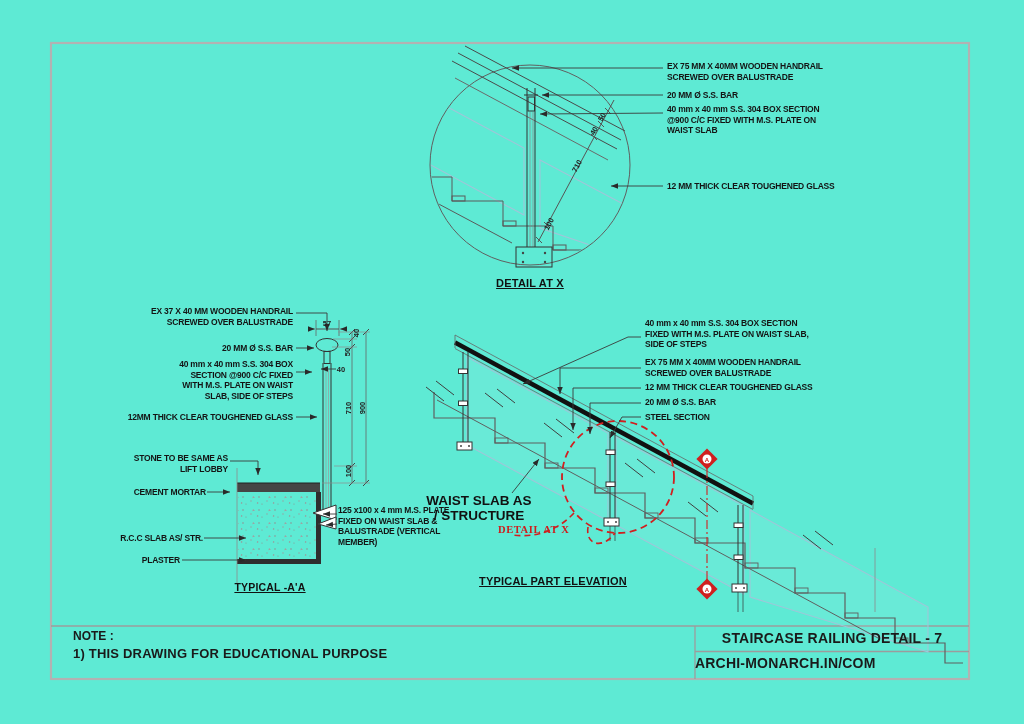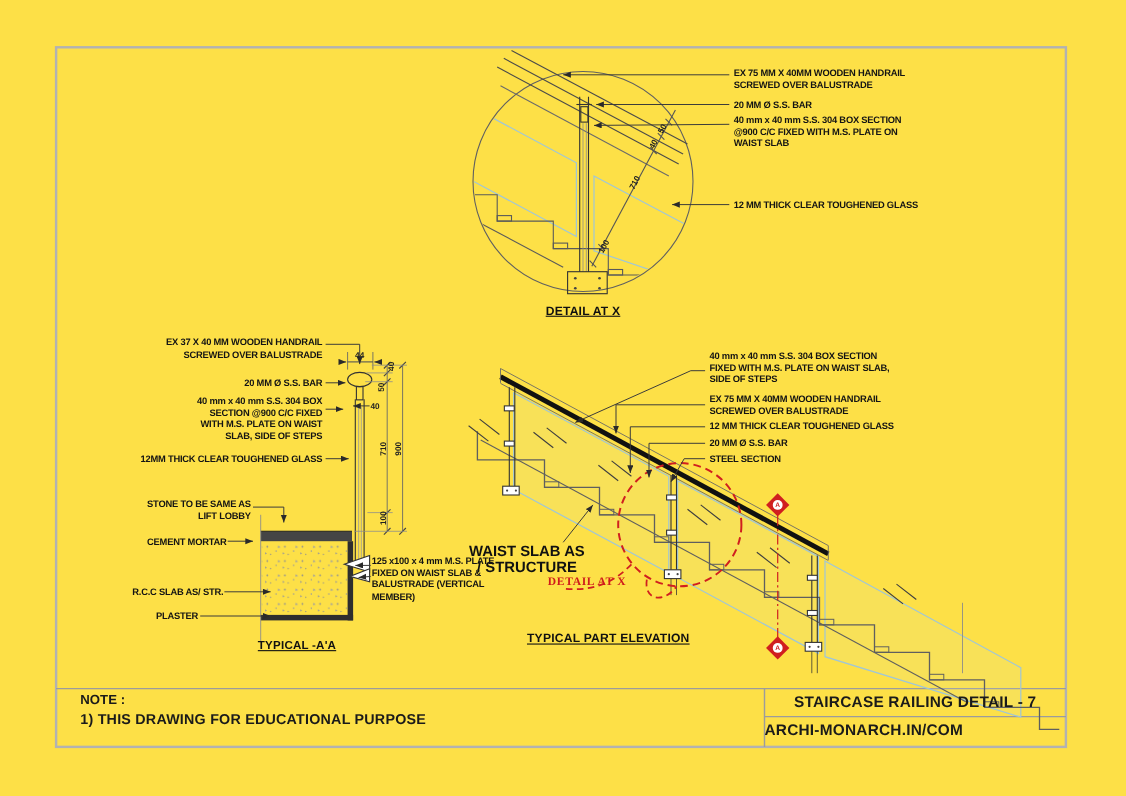--- a/index.html
+++ b/index.html
@@ -1,16 +1,16 @@
 <!DOCTYPE html>
 <html><head>
 <meta charset="utf-8">
 <style>
   html,body{margin:0;padding:0;background:#fff;}
-  #sheet{position:relative;width:1024px;height:724px;background:#fde047;overflow:hidden;
+  #sheet{position:relative;width:1024px;height:724px;background:#5eead4;overflow:hidden;
          font-family:"Liberation Sans",sans-serif;color:#1a1a1a;}
   svg{position:absolute;left:0;top:0;}
   .lbl{position:absolute;font:700 8.5px/1.25 "Liberation Sans",sans-serif;color:#141414;
        white-space:pre-line;letter-spacing:-0.2px;}
   .lbl.r{text-align:right;}
   .dim{position:absolute;font:700 7.5px "Liberation Sans",sans-serif;color:#222;
        transform:translate(-50%,-50%);white-space:nowrap;}
   .dim.v{transform:translate(-50%,-50%) rotate(-90deg);}
   .dim.diag{transform:translate(-50%,-50%) rotate(-62deg);}
   .dtitle{position:absolute;font:700 11px "Liberation Sans",sans-serif;color:#111;
@@ -274,21 +274,21 @@
   <div class="lbl r" style="left:118px;top:453px;width:110px">STONE TO BE SAME AS
 LIFT LOBBY</div>
   <div class="lbl r" style="left:118px;top:487px;width:88px">CEMENT MORTAR</div>
   <div class="lbl r" style="left:105px;top:533px;width:98px">R.C.C SLAB AS/ STR.</div>
   <div class="lbl r" style="left:123px;top:555px;width:57px">PLASTER</div>
   <div class="lbl" style="left:338px;top:505px;width:115px">125 x100 x 4 mm M.S. PLATE
 FIXED ON WAIST SLAB &amp;
 BALUSTRADE (VERTICAL
 MEMBER)</div>
   <div class="dtitle" style="left:210px;top:581px;width:120px;font-size:10.5px">TYPICAL -A'A</div>
-  <div class="dim" style="left:327px;top:323px">44</div>
+  <div class="dim" style="left:327px;top:323px">57</div>
   <div class="dim v" style="left:356px;top:333px">40</div>
   <div class="dim v" style="left:347px;top:352px">50</div>
   <div class="dim" style="left:341px;top:369px">40</div>
   <div class="dim v" style="left:348px;top:408px">710</div>
   <div class="dim v" style="left:348px;top:471px">100</div>
   <div class="dim v" style="left:362px;top:408px">900</div>
 
   <div class="lbl" style="left:645px;top:318px;width:200px">40 mm  x 40 mm S.S. 304 BOX SECTION
 FIXED WITH M.S. PLATE ON WAIST SLAB,
 SIDE OF STEPS</div>

